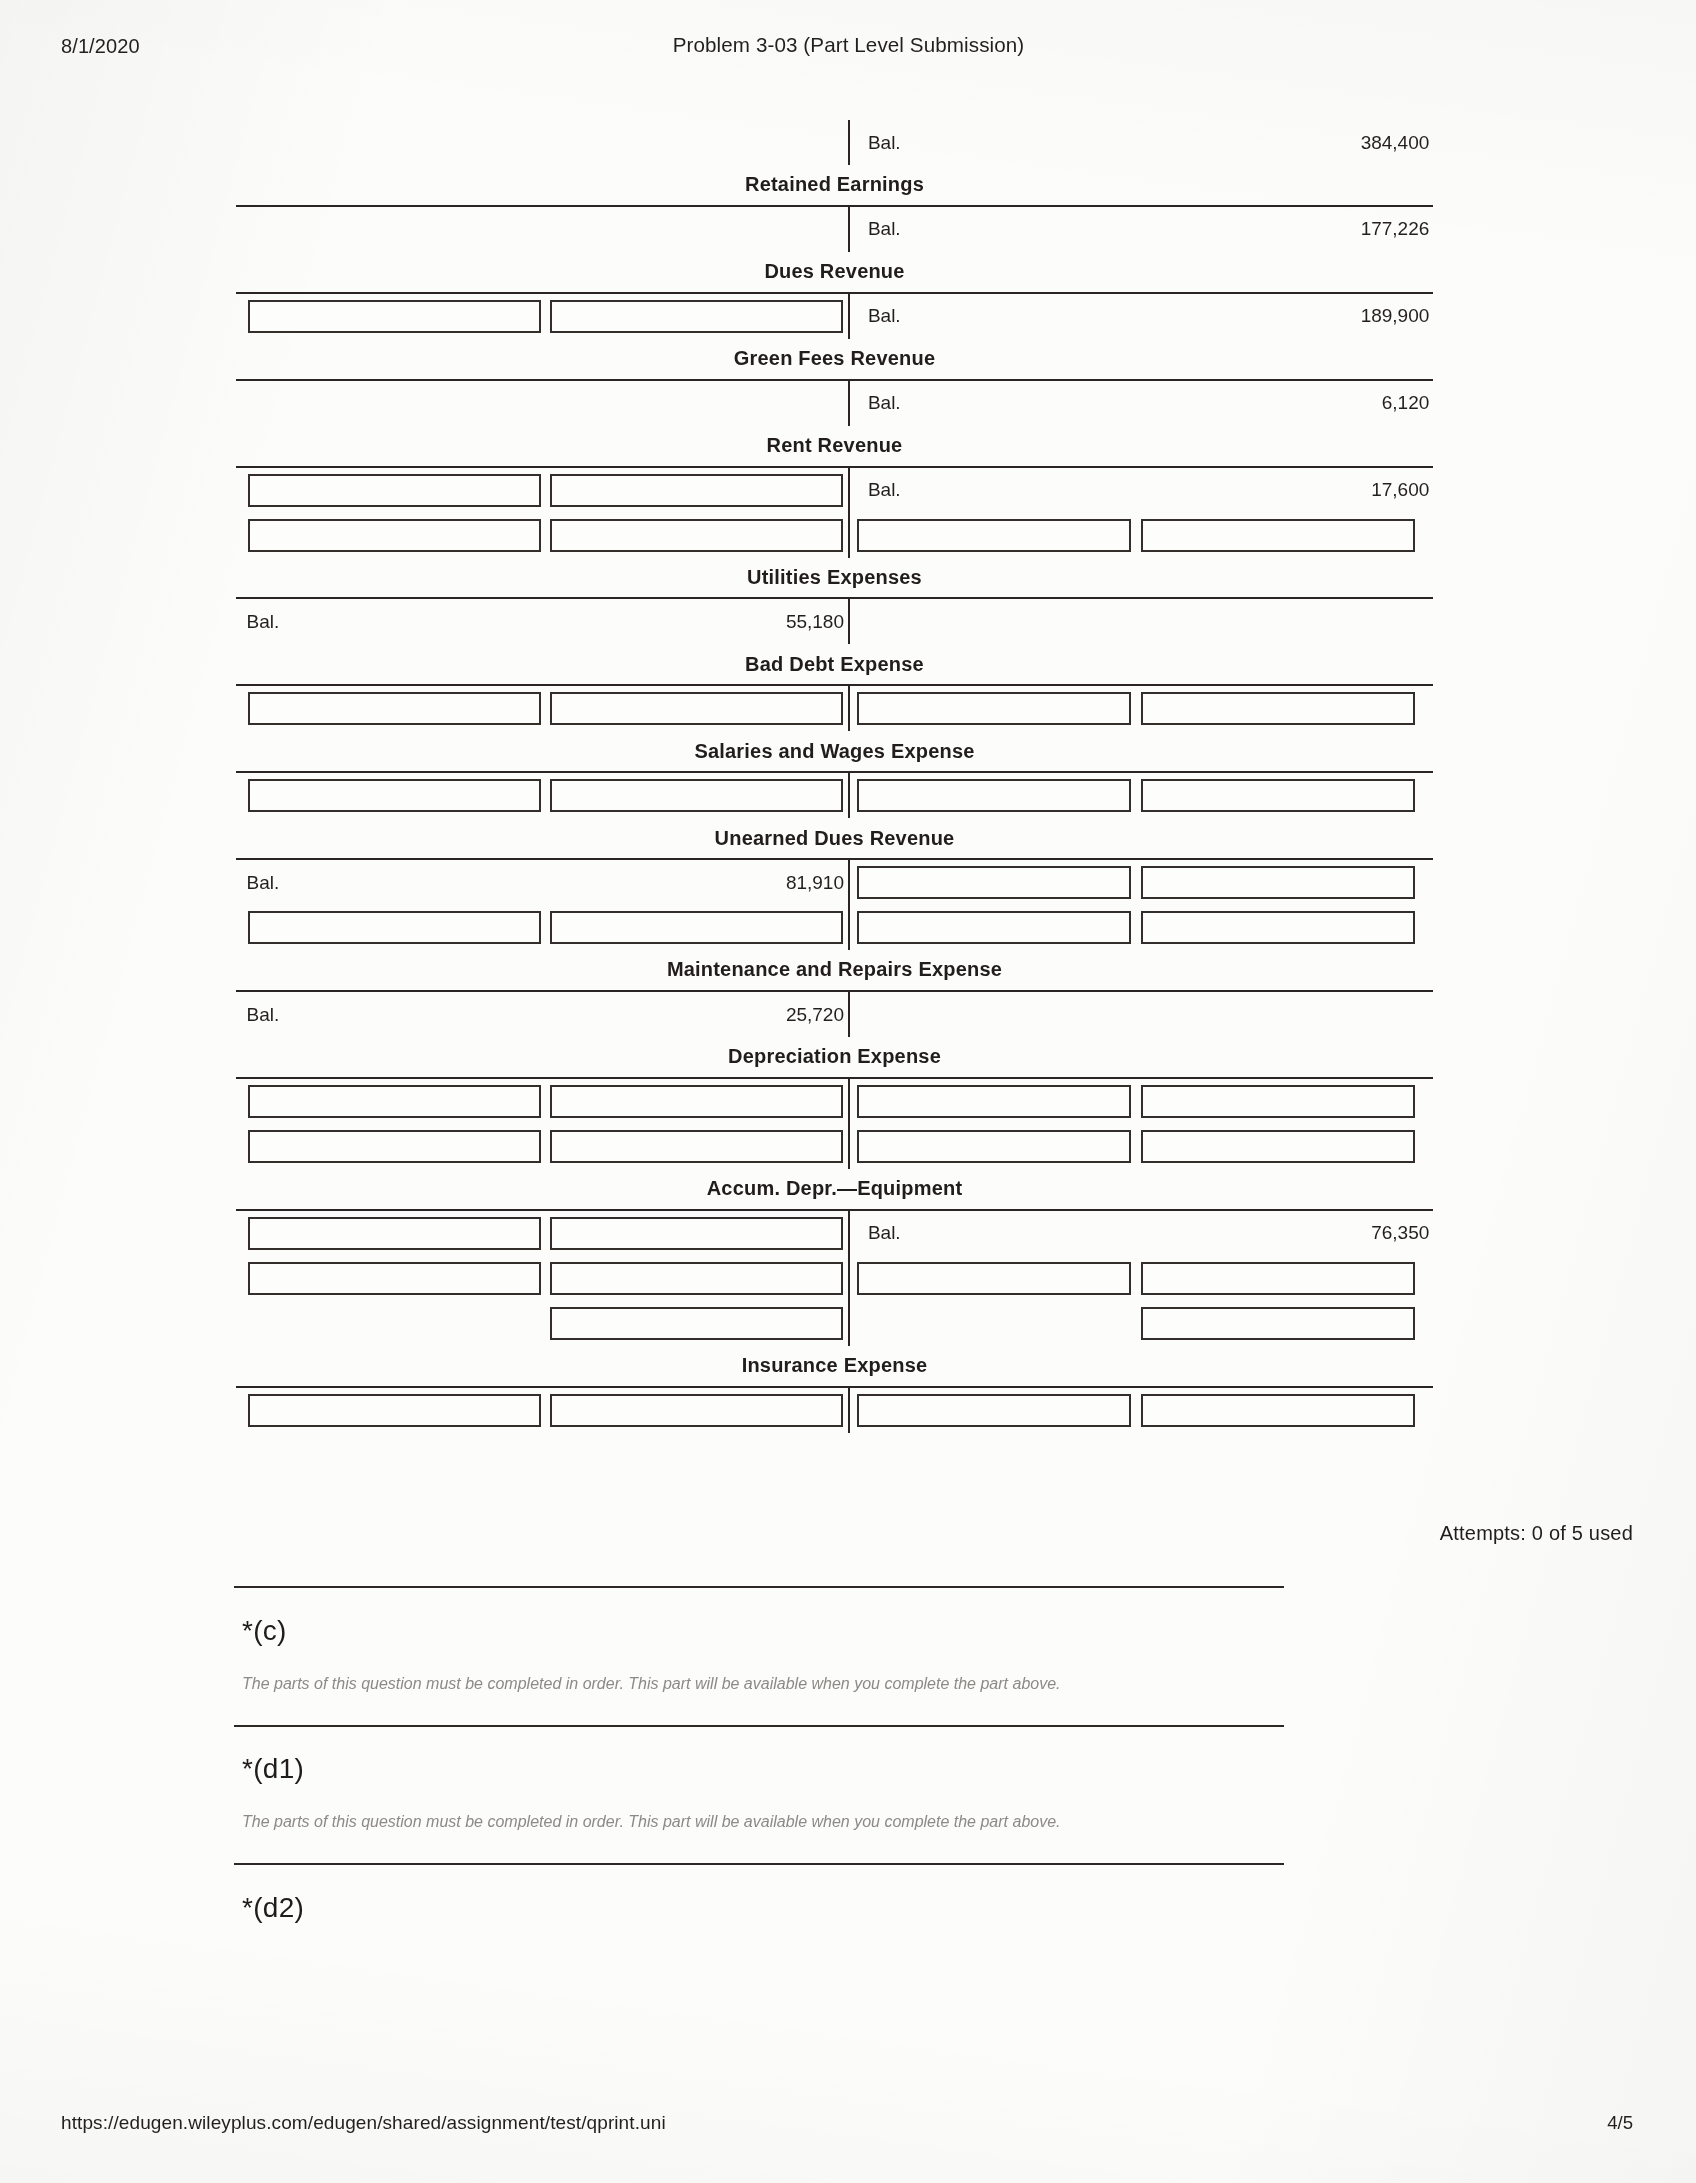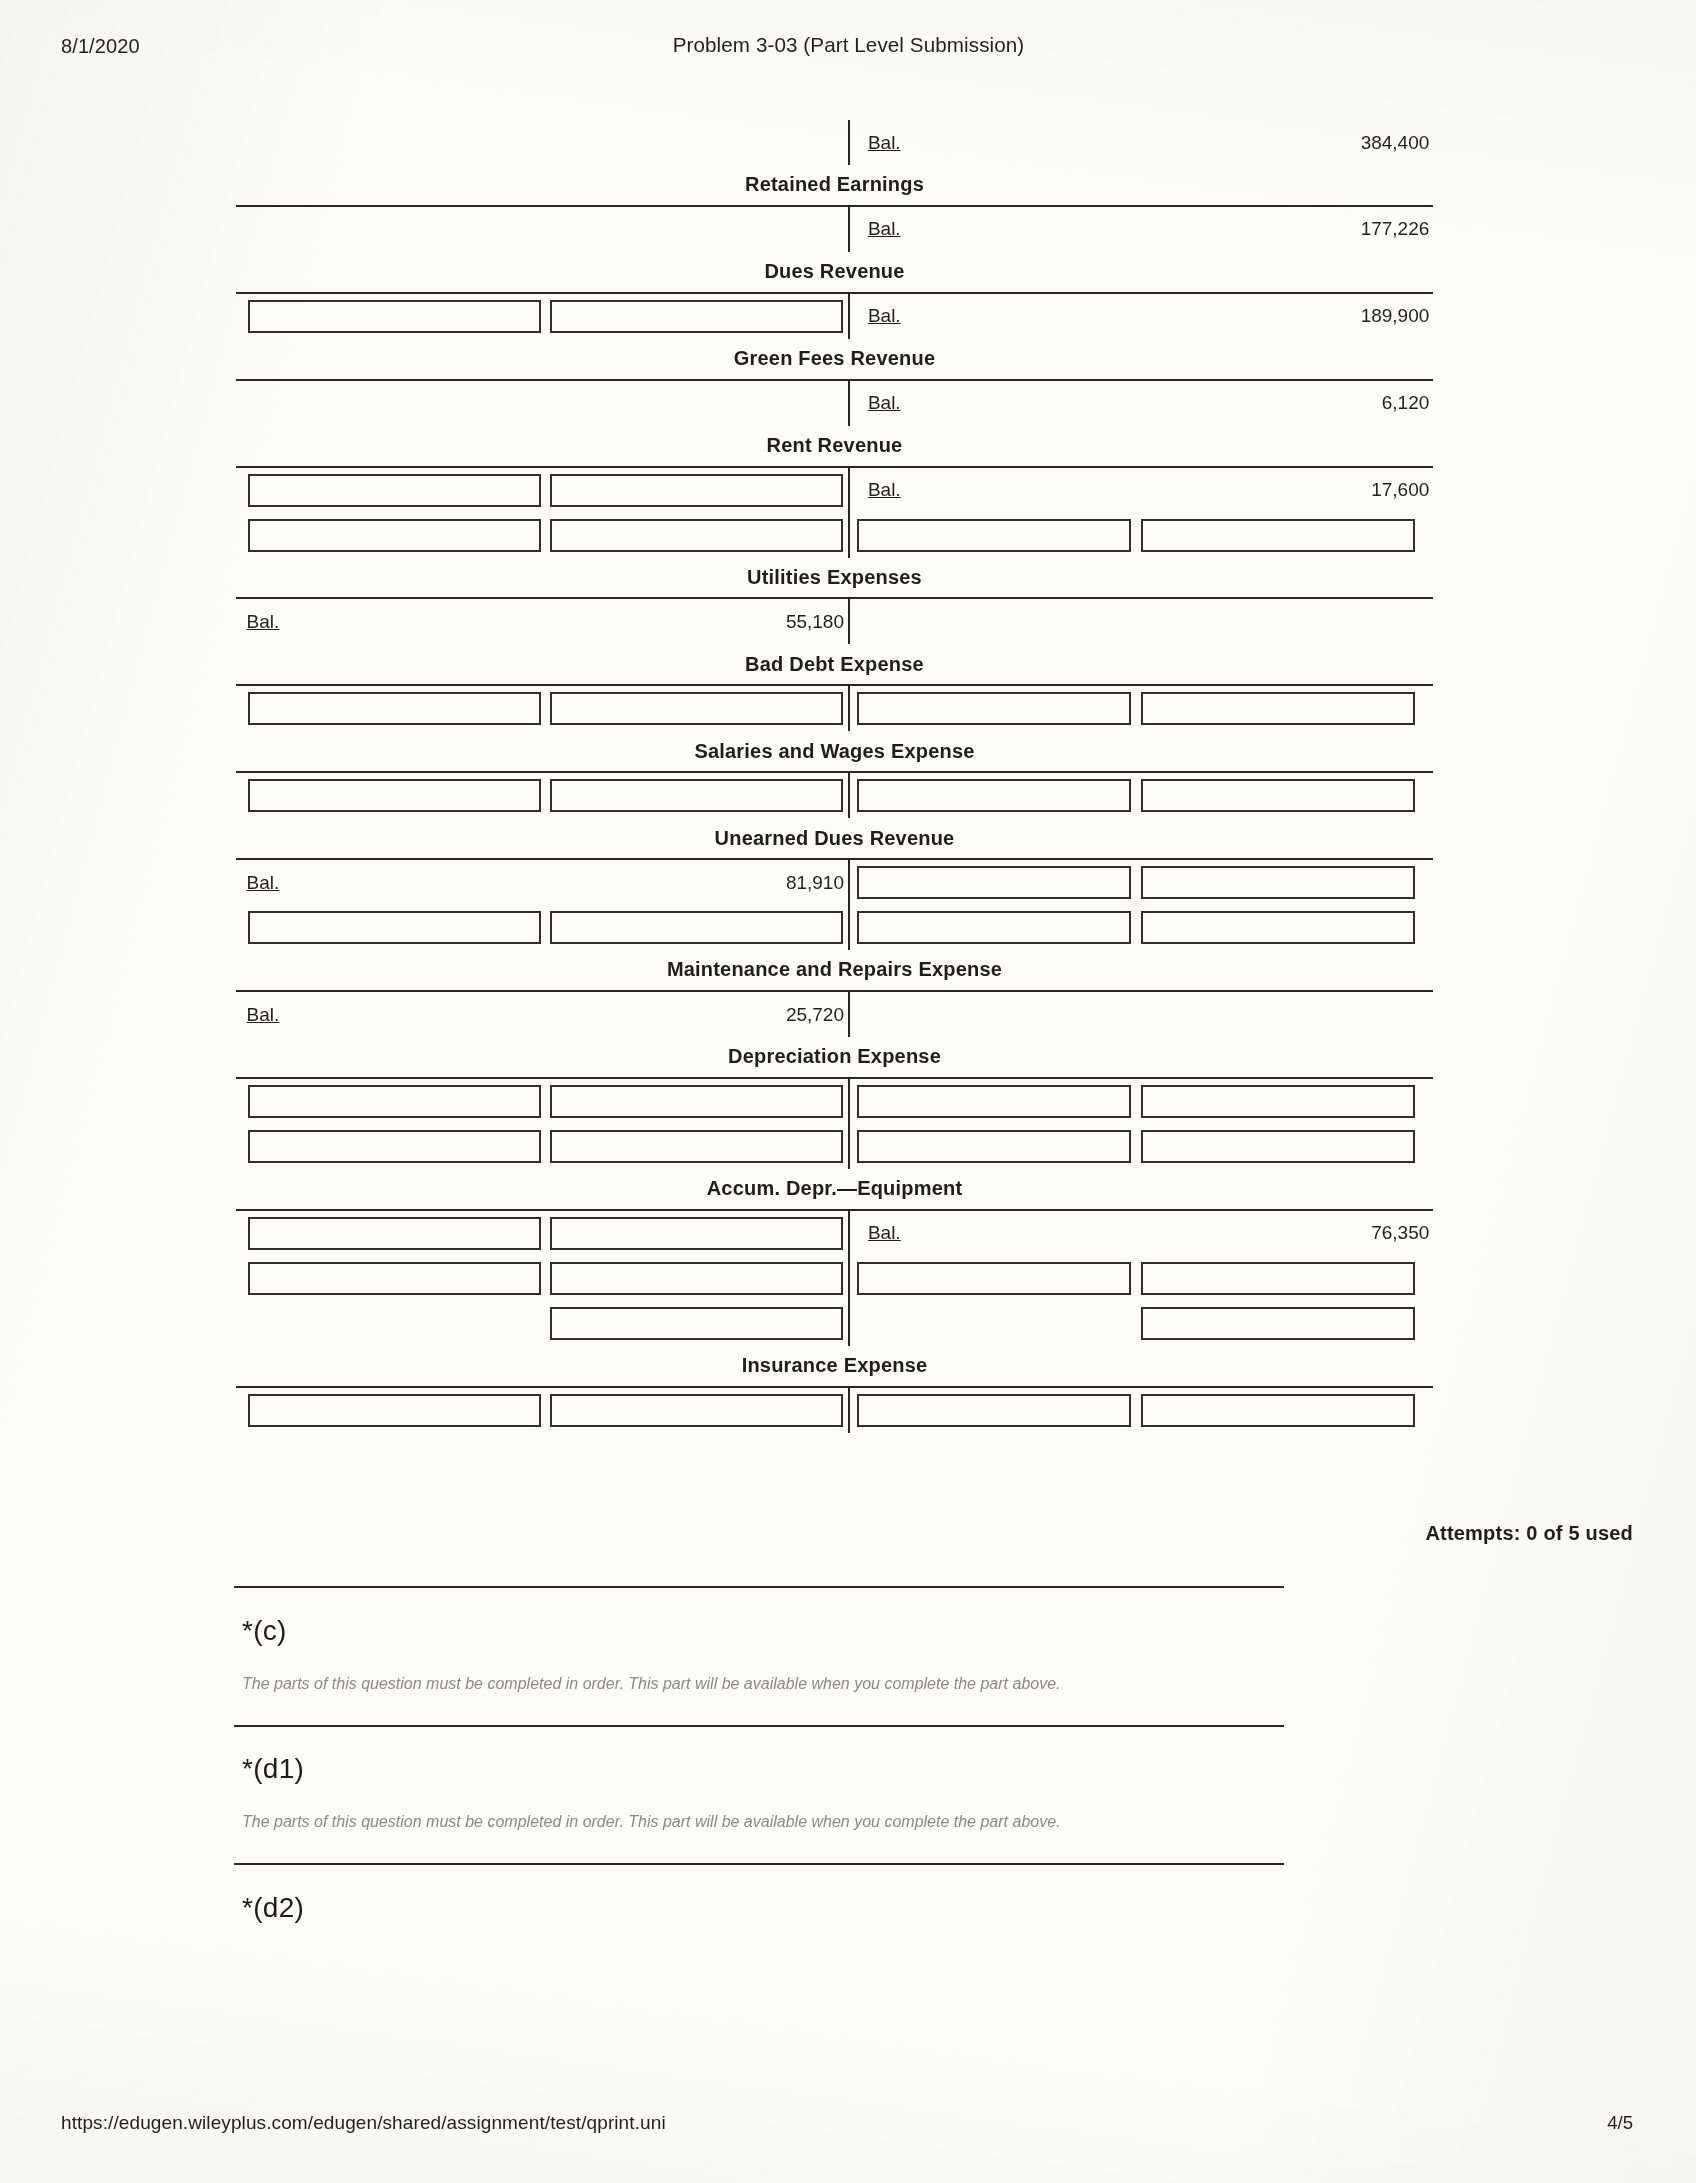--- a/index.html
+++ b/index.html
@@ -111,21 +111,20 @@
     box-sizing: border-box;
   }
   .side.left  { width: 612px; }
   .side.right { width: 584px; padding-left: 9.3px; }
 
   .bal-label {
     font-size: 19px;
     color: #231f1d;
     padding-left: 10.6px;
     white-space: nowrap;
-    text-decoration: underline;
   }
   .bal-amt {
     font-size: 19px;
     color: #231f1d;
     white-space: nowrap;
   }
   .side.left .bal-amt {
     margin-left: auto;
     padding-right: 4px;
   }
@@ -150,21 +149,21 @@
   }
   .ibox.narrow { width: 274px; }
   .ibox.ghost { border-color: transparent; background: transparent; }
 
   
   .attempts {
     position: absolute;
     right: 64px;
     top: 1522px;
     font-size: 20px;
-    font-weight: bold;
+    font-weight: normal;
     color: #211d1b;
     letter-spacing: 0.2px;
   }
 
   
   .parts {
     position: absolute;
     left: 234px;
     top: 1586px;
     width: 1050px;

